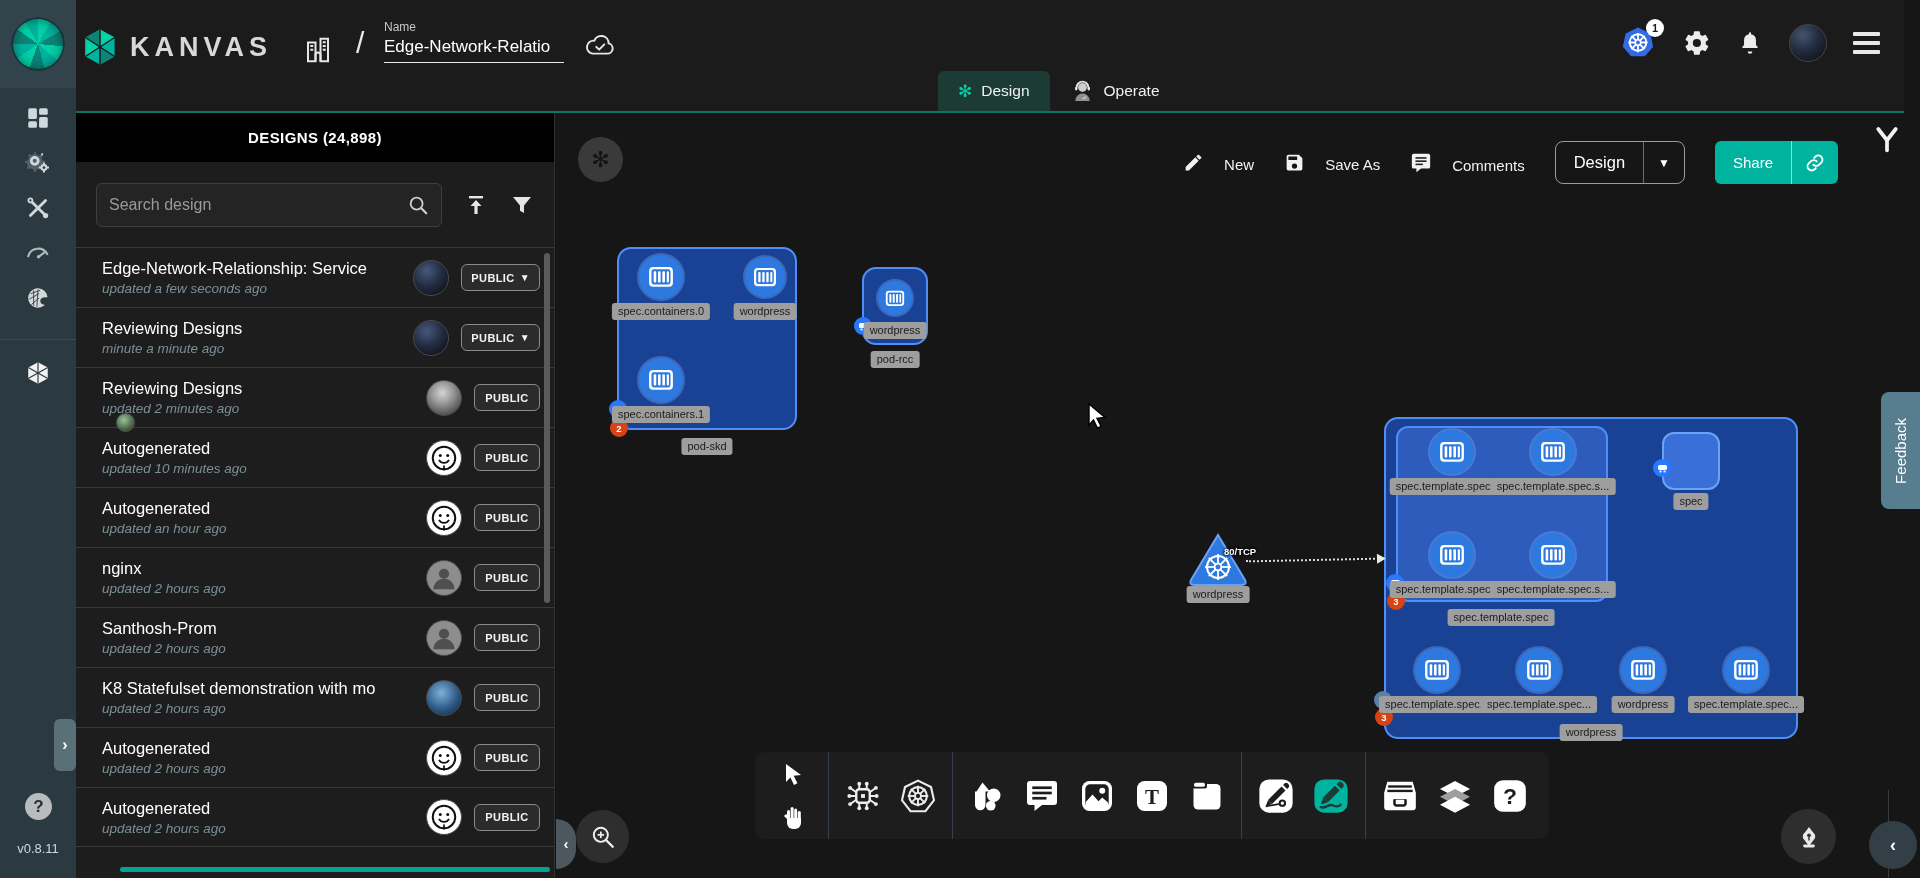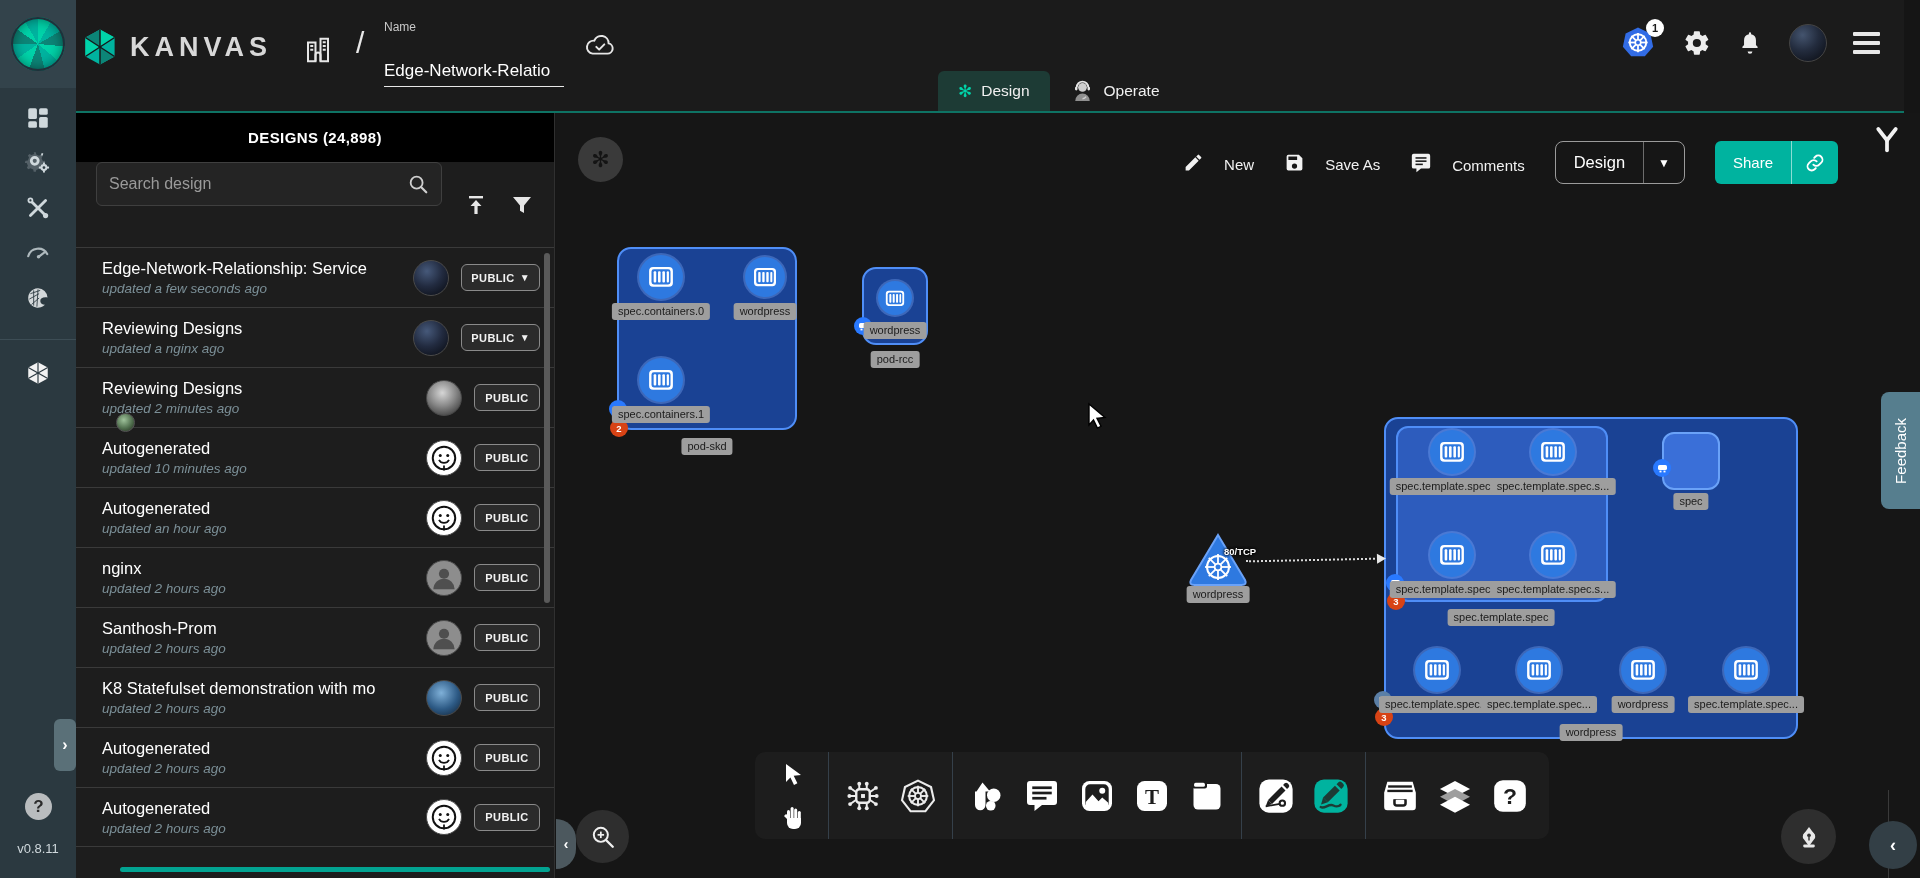--- a/index.html
+++ b/index.html
@@ -24,21 +24,21 @@
 
   
   .header { position:absolute; left:60px; top:0; width:1844px; height:113px; background:#1b1b1b; z-index:20; }
   .header::after { content:""; position:absolute; left:0; bottom:0; width:100%; height:2px; background:#0e7364; }
   .brand { position:absolute; left:22px; top:28px; display:flex; align-items:center; gap:12px; }
   .brand-text { font-size:27px; font-weight:bold; letter-spacing:5px; color:#d8d8d8; }
   .hdr-building { position:absolute; left:243px; top:35px; }
   .hdr-slash { position:absolute; left:296px; top:26px; font-size:30px; color:#e8e8e8; font-weight:300; }
   .name-field { position:absolute; left:324px; top:20px; width:180px; }
   .name-label { font-size:12px; color:#c9c9c9; }
-  .name-value { font-size:17px; color:#fff; border-bottom:1px solid #e8e8e8; padding:3px 0 5px; white-space:nowrap; overflow:hidden;margin-top:24px; }
+  .name-value { font-size:17px; color:#fff; border-bottom:1px solid #e8e8e8; padding:3px 0 5px; white-space:nowrap; overflow:hidden; }
   .hdr-cloud { position:absolute; left:524px; top:32px; }
   .hdr-right { position:absolute; right:24px; top:24px; display:flex; align-items:center; gap:26px; }
   .ctx-wrap { position:relative; width:36px; height:34px; cursor:pointer; }
   .ctx-badge { position:absolute; right:-7px; top:-7px; width:18px; height:18px; background:#fff; color:#1b1b1b;
     border-radius:50%; font-size:11px; font-weight:bold; display:flex; align-items:center; justify-content:center; }
   .icon-btn { cursor:pointer; display:flex; align-items:center; justify-content:center; }
   .avatar-hdr { width:38px; height:38px; border-radius:50%;
     background:radial-gradient(circle at 35% 28%,#44546e 0%,#232c3e 45%,#0d1018 90%); border:1px solid #444; cursor:pointer; }
   .burger { display:flex; flex-direction:column; gap:5px; cursor:pointer; }
   .burger span { width:27px; height:4px; background:#e8e8e8; border-radius:1px; }
@@ -46,21 +46,21 @@
   
   .tabs { position:absolute; left:878px; bottom:2px; display:flex; align-items:flex-end; height:40px; }
   .tab { display:flex; align-items:center; gap:9px; padding:0 20px; height:40px; font-size:15.5px; color:#f0f0f0; cursor:pointer; }
   .tab.active { background:#1d3b35; border-radius:6px 6px 0 0; }
   .tab-spiral { color:#00d3a9; font-size:17px; }
 
   
   .panel { position:absolute; left:76px; top:113px; width:479px; height:765px; background:#1d1d1d; z-index:15; border-right:1px solid #303030; }
   .panel-title { height:49px; background:#000; display:flex; align-items:center; justify-content:center;
     font-size:15px; font-weight:600; letter-spacing:.4px; color:#fff; }
-  .search-row { height:85px; display:flex; padding:0 18px 0 20px; gap:22px; }
+  .search-row { height:85px; display:flex; align-items:center; padding:0 18px 0 20px; gap:22px; }
   .search-box { flex:0 0 346px; height:44px; background:#242424; border:1px solid #3f3f3f; border-radius:6px;
     display:flex; align-items:center; padding:0 12px; gap:8px; }
   .search-box input { flex:1; background:transparent; border:none; outline:none; color:#ddd; font-size:16px; font-family:inherit; }
   .search-box input::placeholder { color:#9a9a9a; }
   .design-list { position:relative; }
   .d-row { height:60px; border-top:1px solid #3a3a3a; display:flex; align-items:center; padding:0 14px 0 26px; gap:12px; cursor:pointer; background:#1d1d1d; }
   .d-row:last-child { border-bottom:1px solid #3a3a3a; }
   .d-text { flex:1; min-width:0; }
   .d-title { font-size:16.5px; color:#ffffff; white-space:nowrap; overflow:hidden; }
   .d-sub { font-size:13.5px; font-style:italic; color:#7b8f97; margin-top:3px; white-space:nowrap; }
@@ -342,21 +342,21 @@
         </div>
         <div class="d-avatar av-photo-dark"></div>
         <div class="pub-chip">
           <span>PUBLIC</span>
           <span class="pub-caret">▼</span>
         </div>
       </div>
       <div class="d-row">
         <div class="d-text">
           <div class="d-title">Reviewing Designs</div>
-          <div class="d-sub">updated a nginx ago</div>
+          <div class="d-sub">minute a minute ago</div>
         </div>
         <div class="d-avatar av-photo-dark"></div>
         <div class="pub-chip">
           <span>PUBLIC</span>
           <span class="pub-caret">▼</span>
         </div>
       </div>
       <div class="d-row">
         <div class="d-text">
           <div class="d-title">Reviewing Designs</div>

